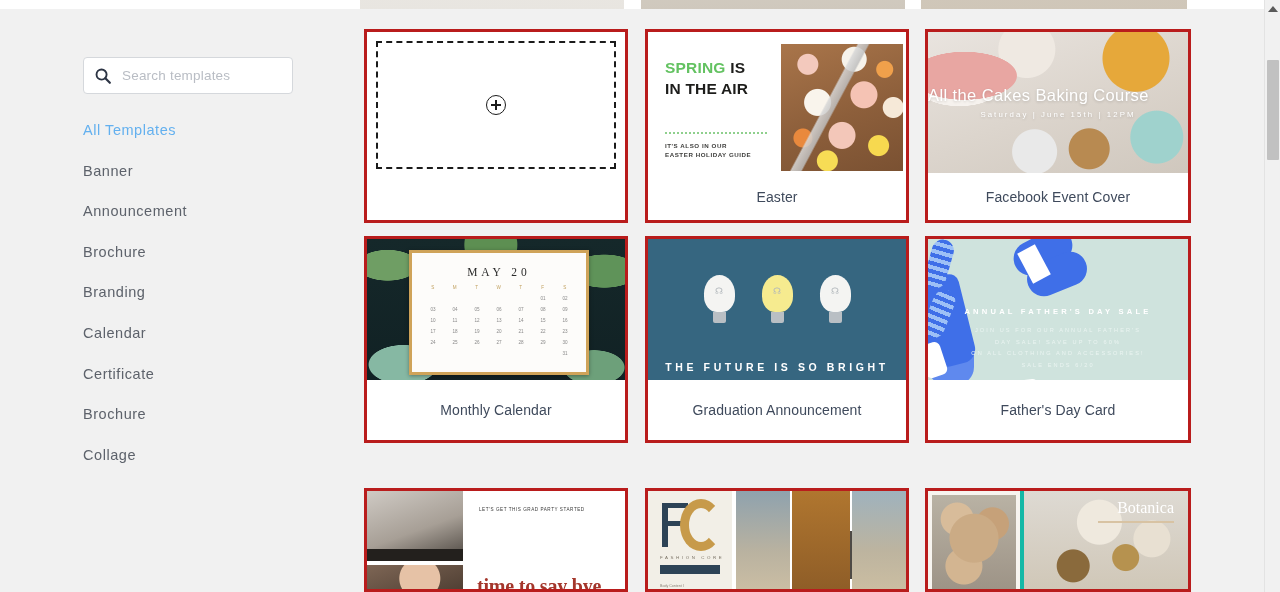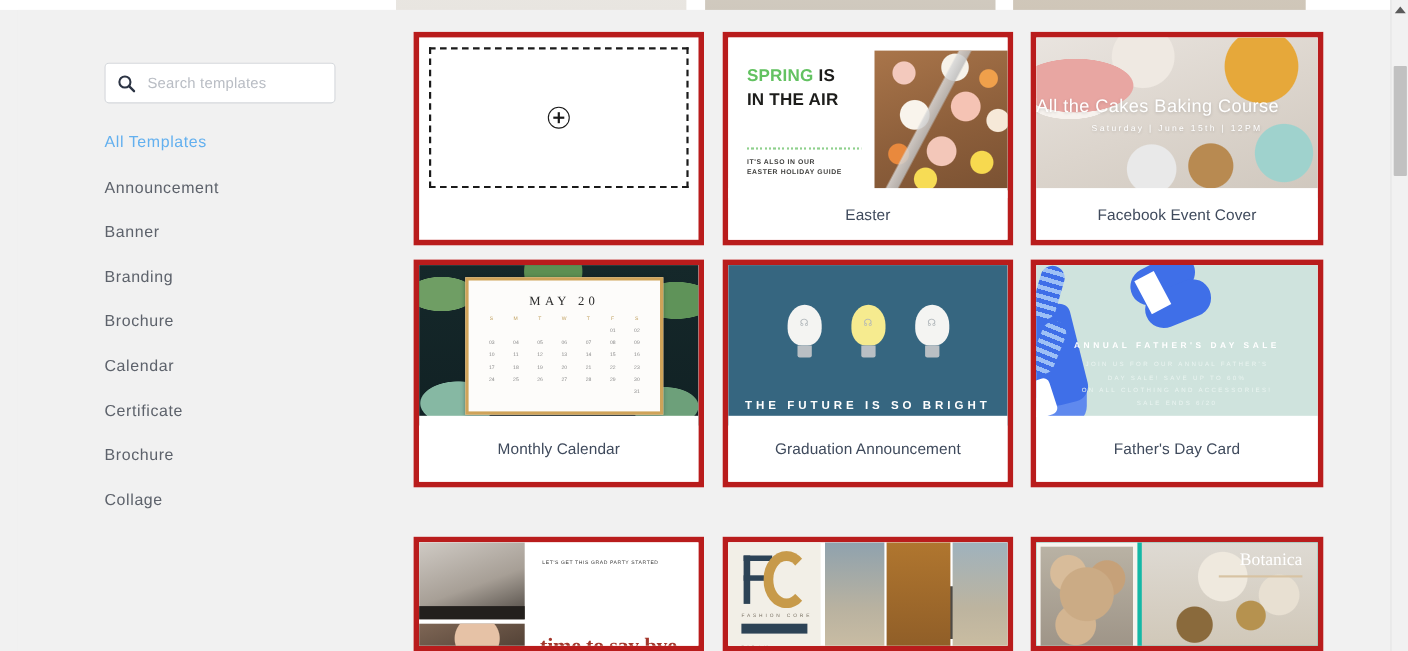--- a/index.html
+++ b/index.html
@@ -18,21 +18,21 @@
     background:#ffffff; overflow:hidden;
   }
   #top-sliver .slice {
     position:absolute; top:-150px; height:160px;
   }
   #top-sliver .s1 { left:360px; width:264px; background:linear-gradient(180deg,#efeeec 0%,#e8e5e0 100%); }
   #top-sliver .s2 { left:641px; width:264px; background:linear-gradient(180deg,#dfdbd4 0%,#cfc8bd 100%); }
   #top-sliver .s3 { left:921px; width:266px;
       background:linear-gradient(180deg,#d8d2c9 0%,#cfc6b8 100%); }
 
-  #page { position:absolute; left:16px; top:9px; width:1264px; height:583px; background:#f1f1f1; }
+  #page { position:absolute; left:4px; top:9px; width:1264px; height:583px; background:#f1f1f1; }
 
   
   #sidebar { position:absolute; left:0; top:0; width:330px; height:583px; }
 
   .search-box {
     position:absolute; left:79px; top:48px; width:210px; height:37px;
     background:#fff; border:1px solid #d5d8dc; border-radius:4px;
     display:flex; align-items:center; padding:0 10px;
   }
   .search-box .mag { width:18px; height:18px; flex:0 0 18px; margin-right:8px; }
@@ -49,21 +49,21 @@
     color:#5d626b; padding:0; margin-bottom:22.6px;
     line-height:18px; cursor:pointer; white-space:nowrap;
   }
   .nav-item.active { color:#63b0ef; }
 
   
   #grid { position:absolute; left:360px; top:0; width:904px; }
 
   .card {
     position:absolute; background:#ffffff;
-    border:5px solid #b91c1c; overflow:hidden;
+    border:3px solid #b91c1c; overflow:hidden;
   }
   .thumb { position:absolute; left:0; top:0; right:0; overflow:hidden; }
   .caption {
     position:absolute; left:0; right:0; bottom:0;
     display:flex; align-items:center; justify-content:center;
     font-size:14px; color:#3f4a5c; letter-spacing:.1px;
     background:#fff;
   }
 
   
@@ -274,24 +274,24 @@
         <svg viewBox="0 0 20 20" width="18" height="18">
           <circle cx="8.4" cy="8.4" r="5.6" fill="none" stroke="#2c3444" stroke-width="2.1"></circle>
           <line x1="12.6" y1="12.6" x2="17.6" y2="17.6" stroke="#2c3444" stroke-width="2.4" stroke-linecap="round"></line>
         </svg>
       </span>
       <input type="text" placeholder="Search templates" style="">
     </div>
 
     <nav class="nav">
         <a class="nav-item active">All Templates</a>
+        <a class="nav-item">Banner</a>
         <a class="nav-item">Announcement</a>
-        <a class="nav-item">Banner</a>
+        <a class="nav-item">Brochure</a>
         <a class="nav-item">Branding</a>
-        <a class="nav-item">Brochure</a>
         <a class="nav-item">Calendar</a>
         <a class="nav-item">Certificate</a>
         <a class="nav-item">Brochure</a>
         <a class="nav-item">Collage</a>
       </nav>
   </div>
 
   <div id="grid">
       <div class="card" style="left: 0px; top: 20px; width: 264px; height: 194px;">
         <div class="thumb" style="height:146px">

